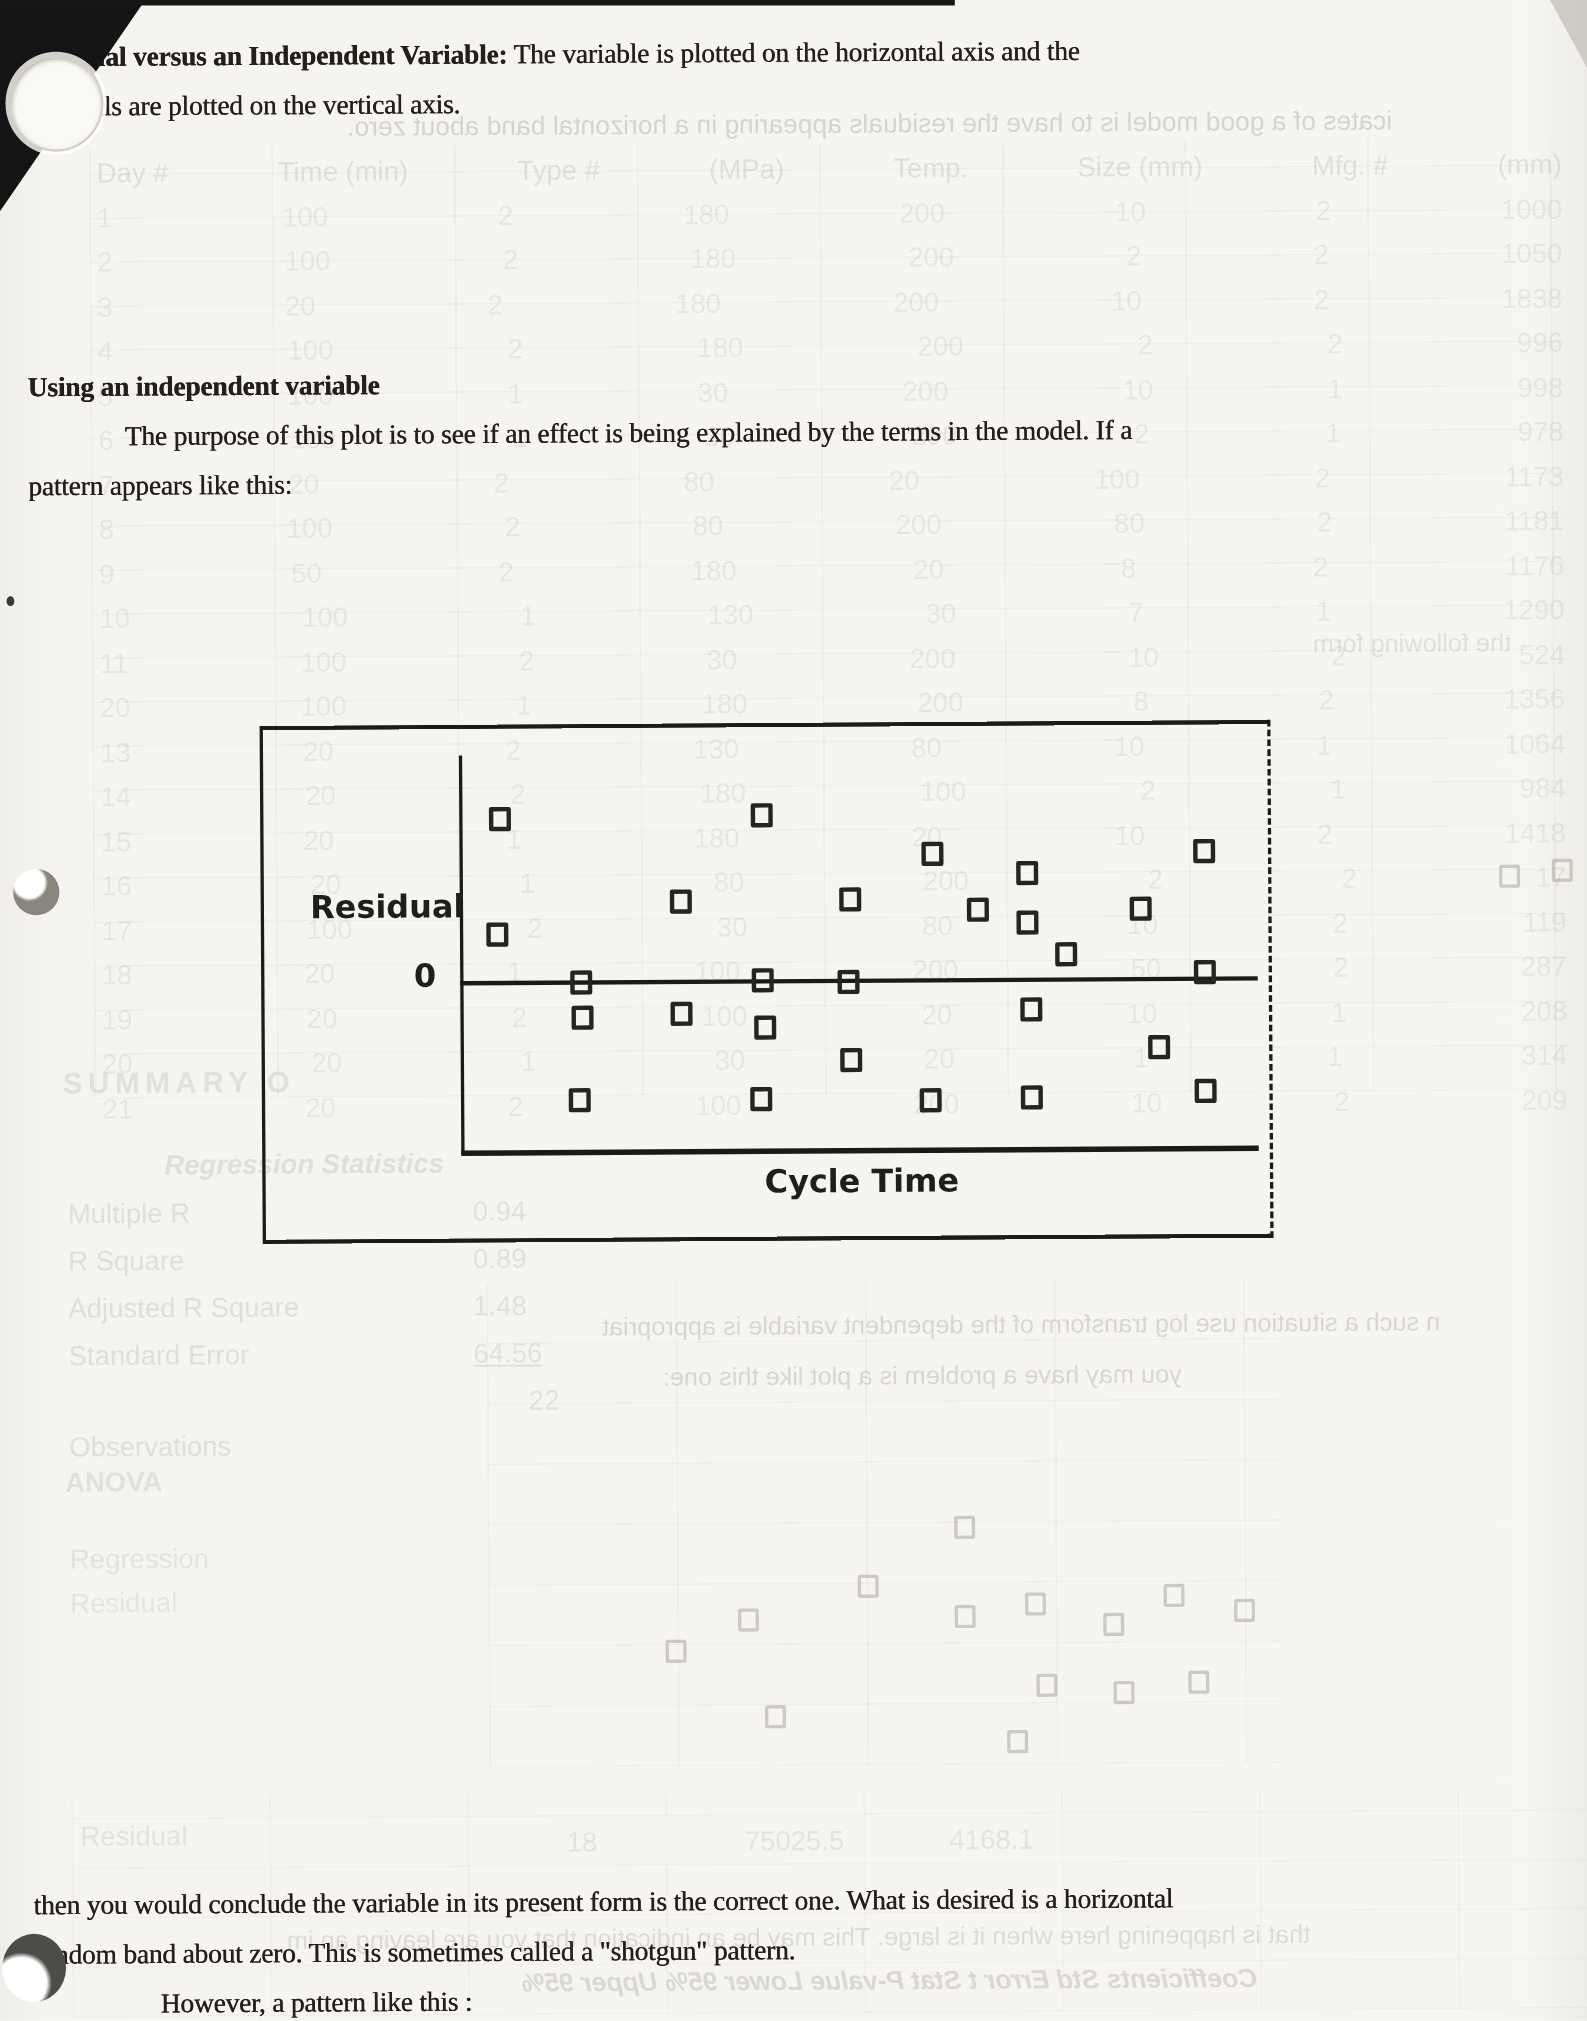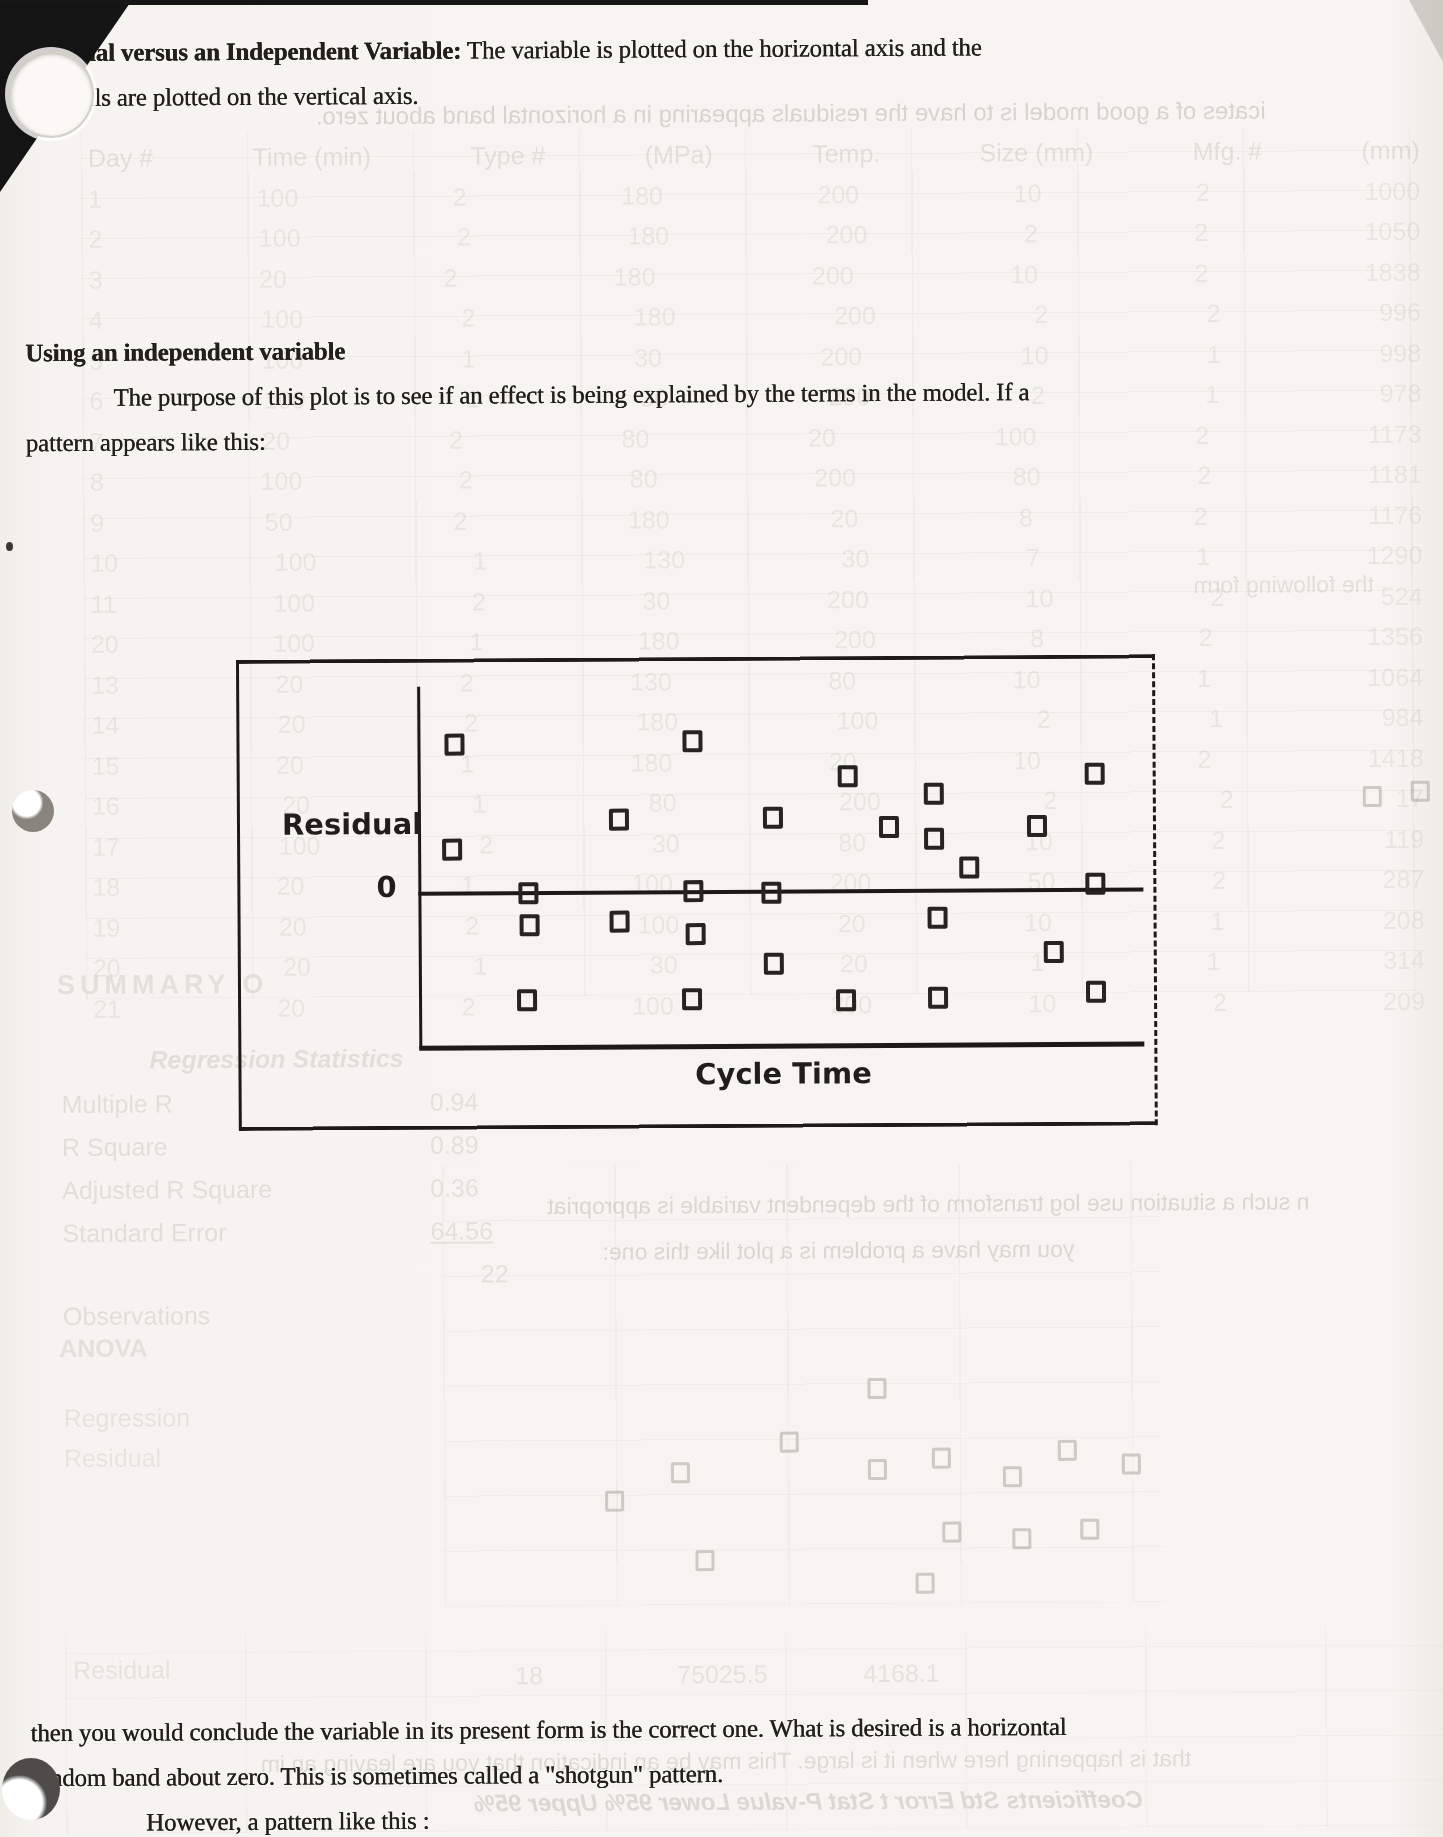--- a/index.html
+++ b/index.html
@@ -64,21 +64,21 @@
                            repeating-linear-gradient(90deg,rgba(160,155,145,0.18) 0 1.5px,transparent 1.5px 180px);"></div>
   <div class="gtext " style="left: 320px; top: 100px; font-size: 24px; opacity: 0.3;"><span class="gmir">icates of a good model is to have the residuals appearing in a horizontal band about zero.</span></div>
       <div class="gtext " style="left: 1195px; top: 575px; font-size: 23px; opacity: 0.2;"><span class="gmir">the following form</span></div>
       <div class="gtext" style="left: 56px; top: 966px; font-size: 27px; opacity: 0.18; font-weight: 700; letter-spacing: 5px;"><span>SUMMARY  O</span></div>
       <div class="gtext" style="left: 148px; top: 1042px; font-size: 25px; opacity: 0.2; font-weight: 700; font-style: italic;"><span>Regression Statistics</span></div>
       <div class="gtext" style="left: 60px; top: 1086px; font-size: 25px; opacity: 0.2;"><span>Multiple R</span></div>
       <div class="gtext" style="left: 428px; top: 1086px; font-size: 25px; opacity: 0.18;"><span>0.94</span></div>
       <div class="gtext" style="left: 60px; top: 1129px; font-size: 25px; opacity: 0.2;"><span>R Square</span></div>
       <div class="gtext" style="left: 428px; top: 1129px; font-size: 25px; opacity: 0.18;"><span>0.89</span></div>
       <div class="gtext" style="left: 60px; top: 1172px; font-size: 25px; opacity: 0.2;"><span>Adjusted R Square</span></div>
-      <div class="gtext" style="left: 428px; top: 1172px; font-size: 25px; opacity: 0.18;"><span>0.36</span></div>
+      <div class="gtext" style="left: 428px; top: 1172px; font-size: 25px; opacity: 0.18;"><span>1.48</span></div>
       <div class="gtext" style="left: 60px; top: 1215px; font-size: 25px; opacity: 0.2;"><span>Standard Error</span></div>
       <div class="gtext" style="left: 428px; top: 1215px; font-size: 25px; opacity: 0.18; text-decoration: underline;"><span>64.56</span></div>
       <div class="gtext" style="left: 60px; top: 1258px; font-size: 25px; opacity: 0.2; margin-top: 40px;"><span>Observations</span></div>
       <div class="gtext" style="left: 454px; top: 1258px; font-size: 25px; opacity: 0.18; margin-left: 24px;"><span>22</span></div>
       <div class="gtext" style="left: 56px; top: 1330px; font-size: 25px; opacity: 0.18; font-weight: 700;"><span>ANOVA</span></div>
       <div class="gtext" style="left: 60px; top: 1400px; font-size: 25px; opacity: 0.16;"><span>Regression</span></div>
       <div class="gtext" style="left: 60px; top: 1440px; font-size: 25px; opacity: 0.14;"><span>Residual</span></div>
       <div class="gtext " style="left: 545px; top: 1192px; font-size: 23px; opacity: 0.28;"><span class="gmir">n such a situation use log transform of the dependent variable is appropriat</span></div>
       <div class="gtext " style="left: 600px; top: 1238px; font-size: 23px; opacity: 0.28;"><span class="gmir">you may have a problem is a plot like this one:</span></div>
       <div class="gtext" style="left: 68px; top: 1652px; font-size: 25px; opacity: 0.16;"><span>Residual</span></div>

